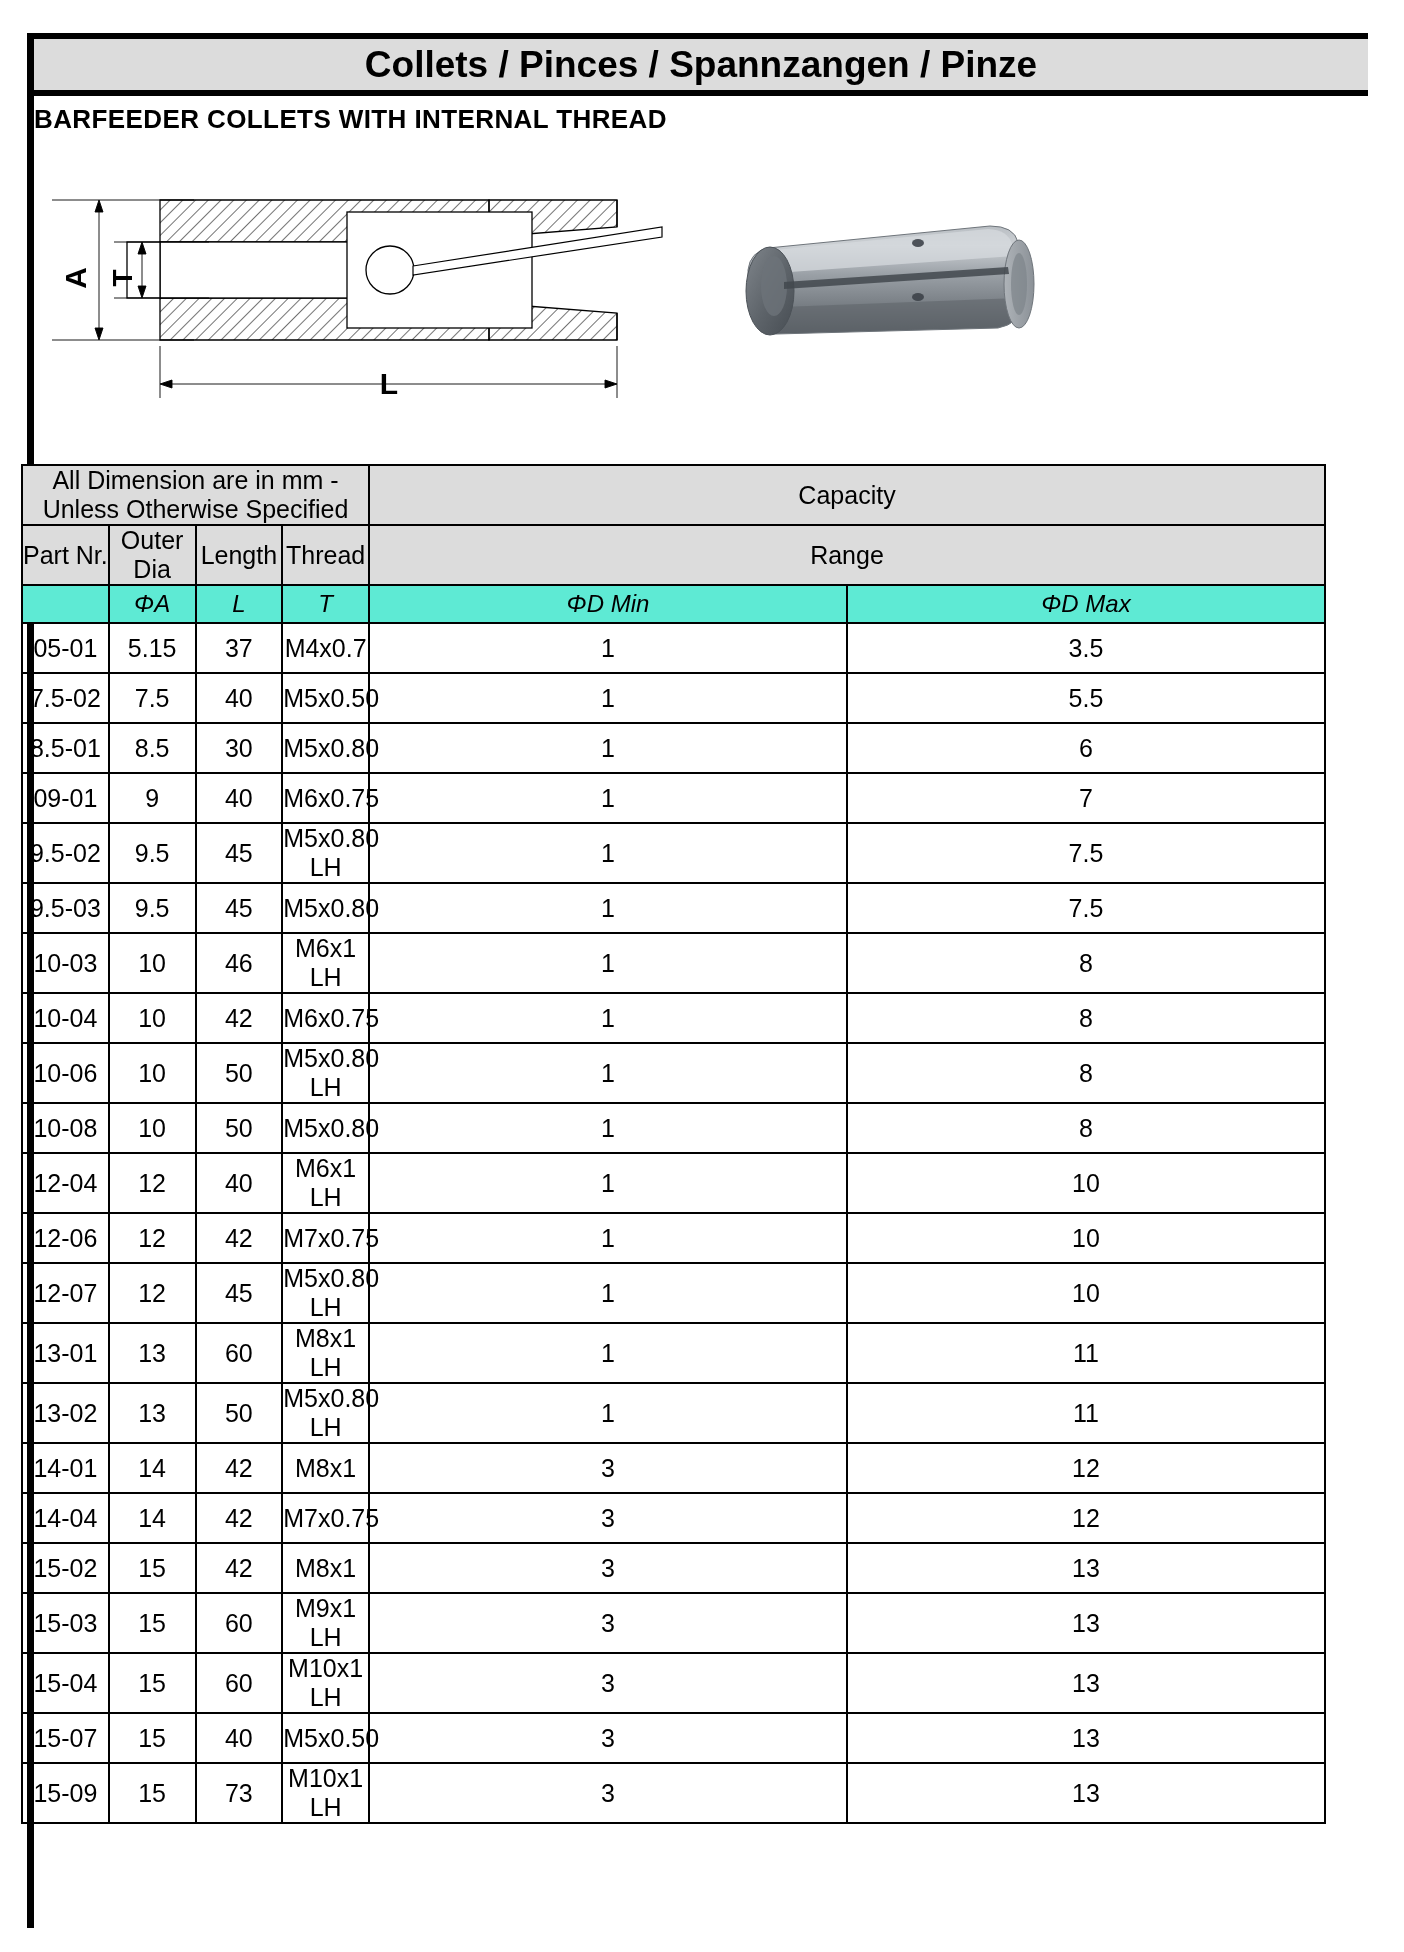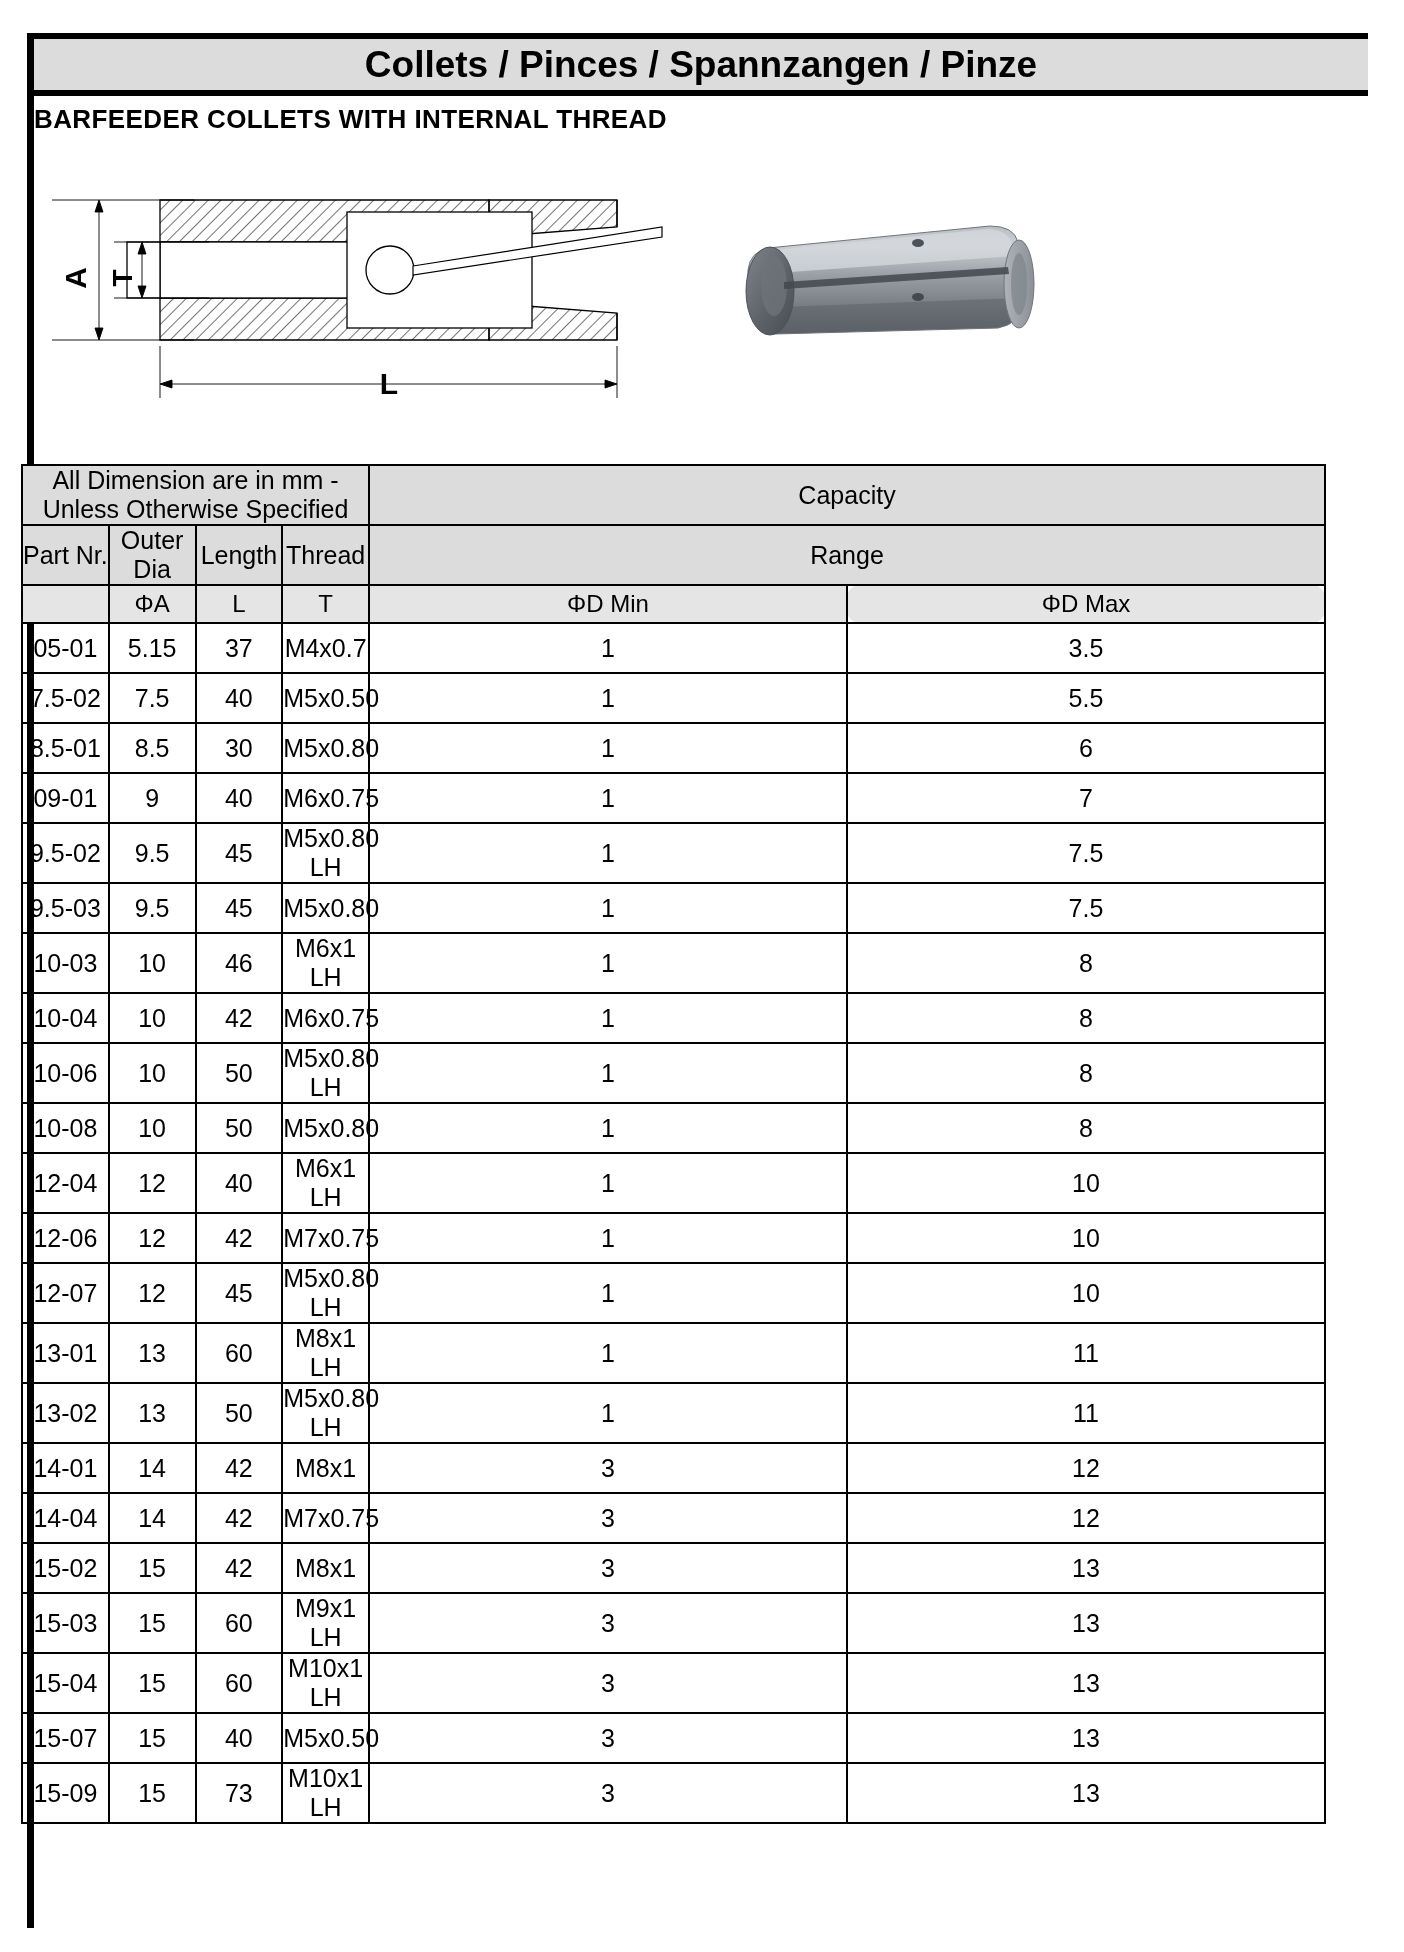--- a/index.html
+++ b/index.html
@@ -110,36 +110,37 @@
     background: #dcdcdc;
     font-size: 25px;
     height: 41px;
   }
   .hdr-gray2 {
     background: #dcdcdc;
     font-size: 25px;
     height: 41px;
   }
   .hdr-blue {
-    background: #e5e5e5;
+    background: #5eead4;
     font-size: 24px;
+    font-style: italic;
     height: 36px;
     border-top: 3px solid #000;
     border-bottom: 3px solid #000;
   }
   .data-row td {
     height: 48px;
     font-size: 25px;
   }
   .c-part  { width: 345px; }
   .c-dia   { width: 192px; }
   .c-len   { width: 173px; }
   .c-thr   { width: 215px; }
   .c-min   { width: 203px; }
-  .c-max   { width: 219px; border-radius: 13px; }
+  .c-max   { width: 219px; }
   .capacity-cell { border-left: 3px solid #000; }
 </style>
 </head>
 <body>
 
 <div class="page">
 
   <div class="outer-frame"></div>
 
   <div class="title-bar">

